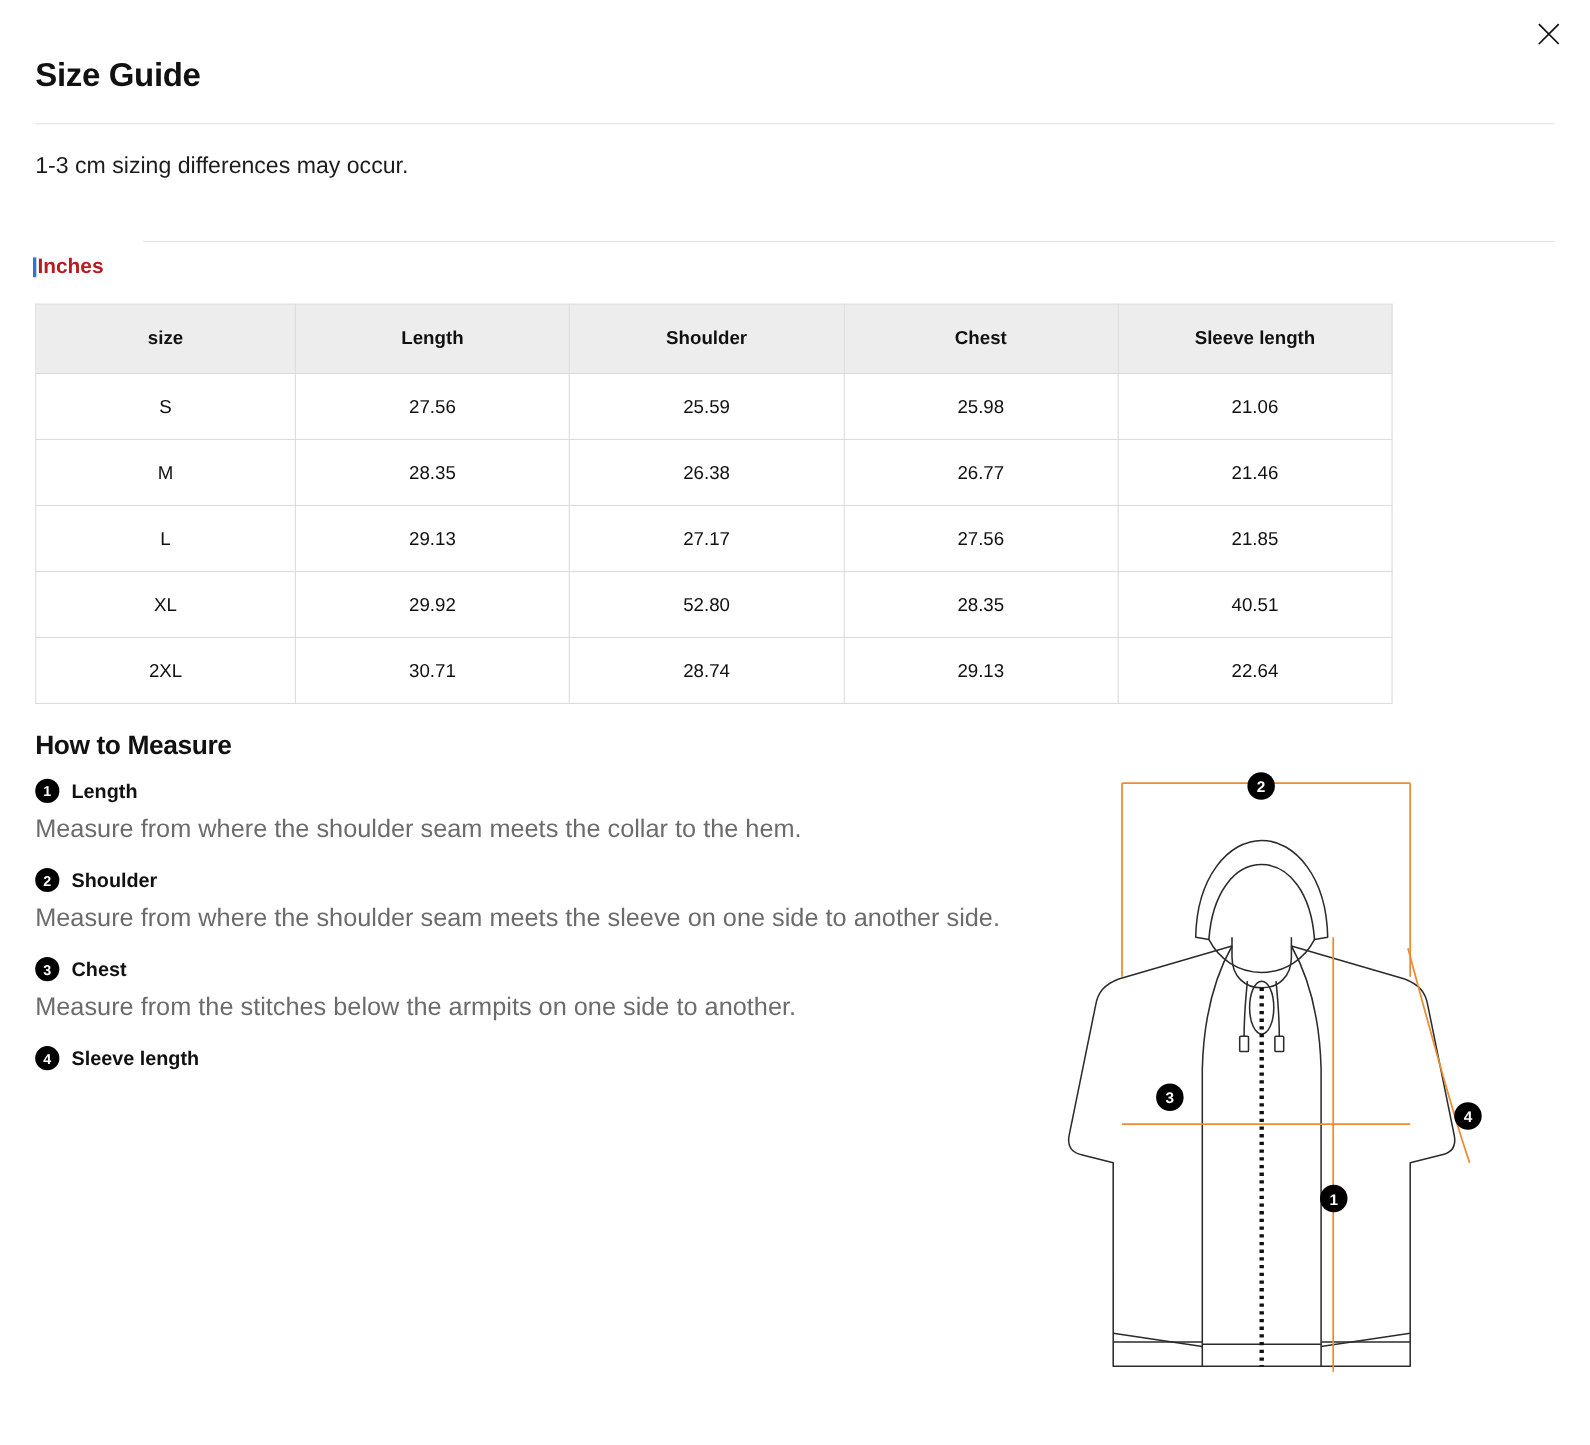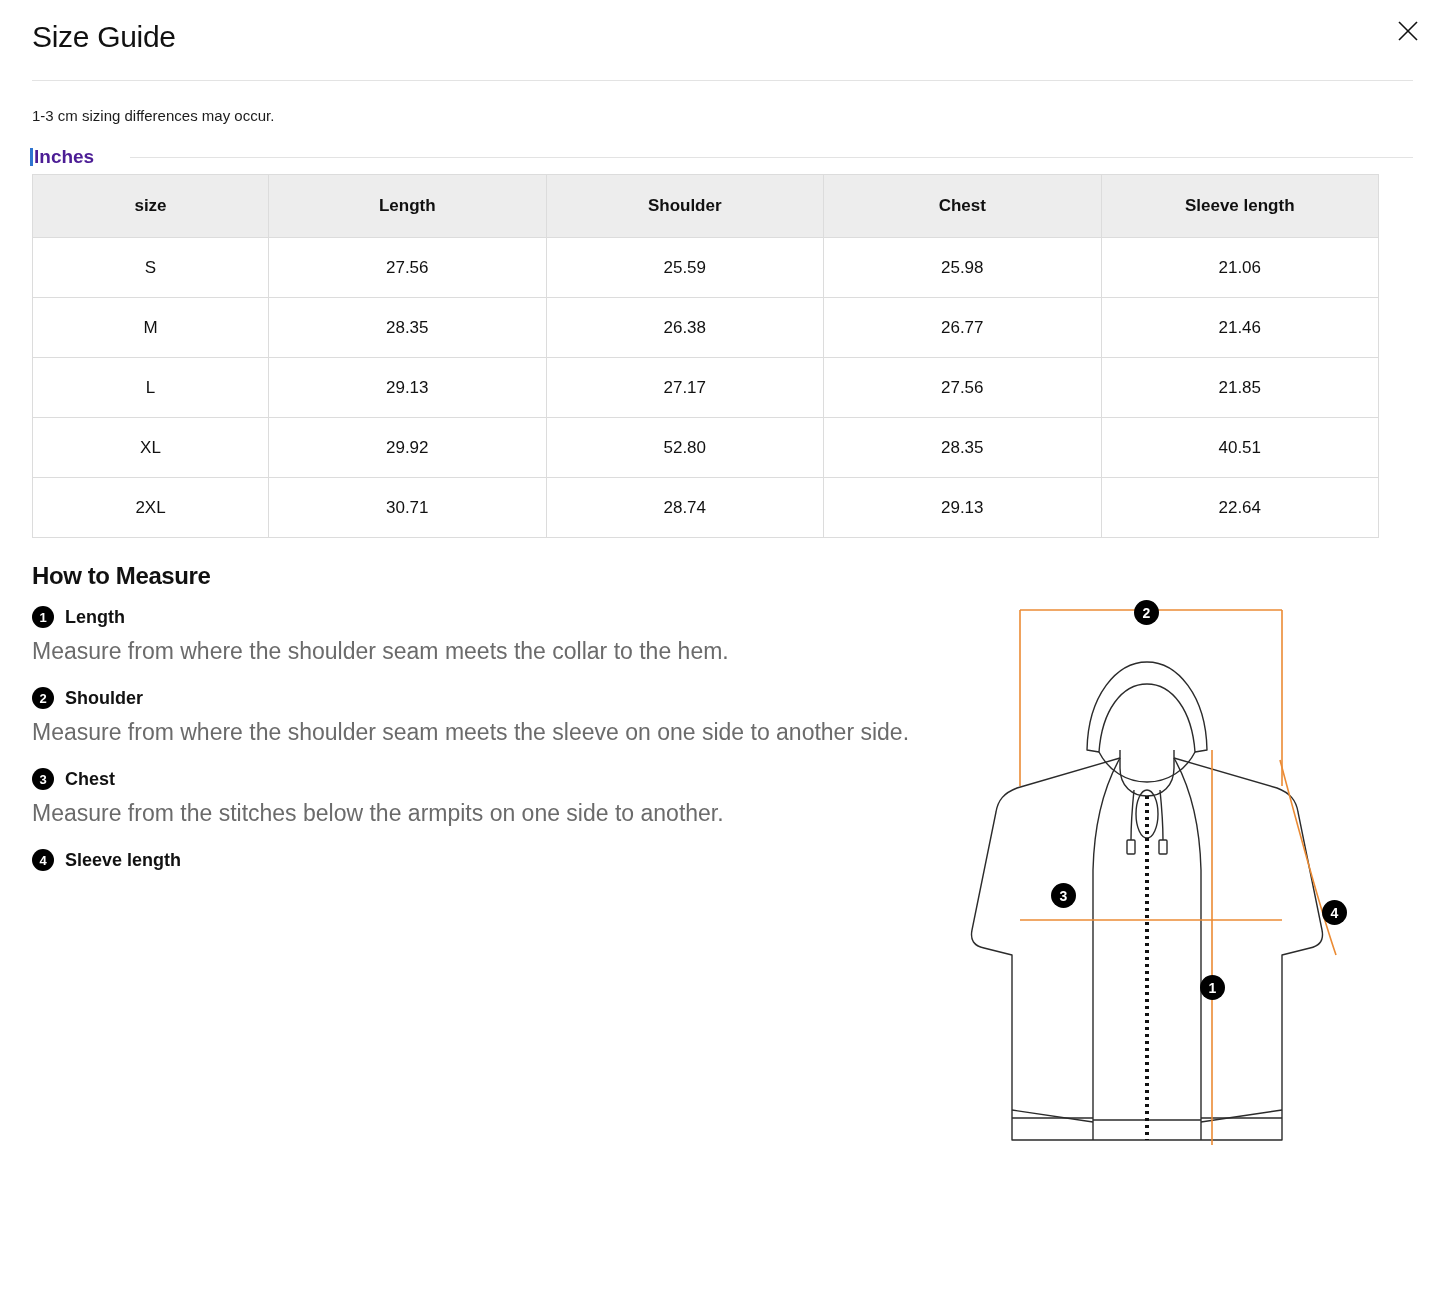--- a/index.html
+++ b/index.html
@@ -33,68 +33,69 @@
     justify-content: center;
     cursor: pointer;
     background: none;
     border: none;
     padding: 0;
   }
   .close-btn svg { display: block; }
 
   .title {
     font-size: 30px;
-    font-weight: normal;
+    font-weight: bold;
     letter-spacing: -0.3px;
-    margin: 20px 0 0 0;
+    margin: 52px 0 0 0;
     padding: 0;
   }
   .divider {
     height: 1px;
     background: #e3e3e3;
     margin: 26px 0 0 0;
   }
   .note {
-    font-size: 15px;
+    font-size: 21px;
     color: #1c1c1c;
     margin: 26px 0 0 0;
   }
   .unit-row {
     display: flex;
     align-items: center;
     margin: 22px 0 0 0;
   }
   .unit-label {
     font-size: 19px;
     font-weight: bold;
-    color: #4c1d95;
+    color: #b91c1c;
     position: relative;
     padding-left: 2px;
     white-space: nowrap;
+    margin-top: 47px;
   }
   .unit-label::before {
     content: "";
     position: absolute;
     left: -2px;
     top: 2px;
     bottom: 2px;
     width: 3px;
     background: #2f74d0;
   }
   .unit-rule {
     flex: 1;
     height: 1px;
     background: #e3e3e3;
     margin-left: 36px;
   }
 
   table.size-table {
-    width: 1347px;
+    width: 1234px;
     border-collapse: collapse;
-    margin-top: 6px;
+    margin-top: 22px;
     table-layout: fixed;
   }
   table.size-table th,
   table.size-table td {
     border: 1px solid #dcdcdc;
     text-align: center;
     font-size: 17px;
     color: #111;
   }
   table.size-table th {

